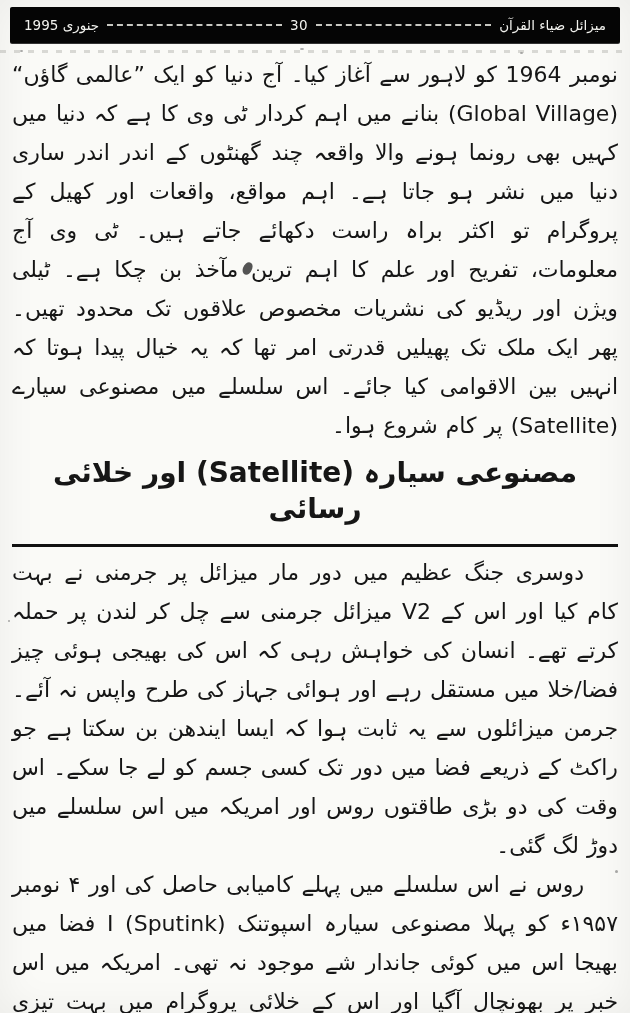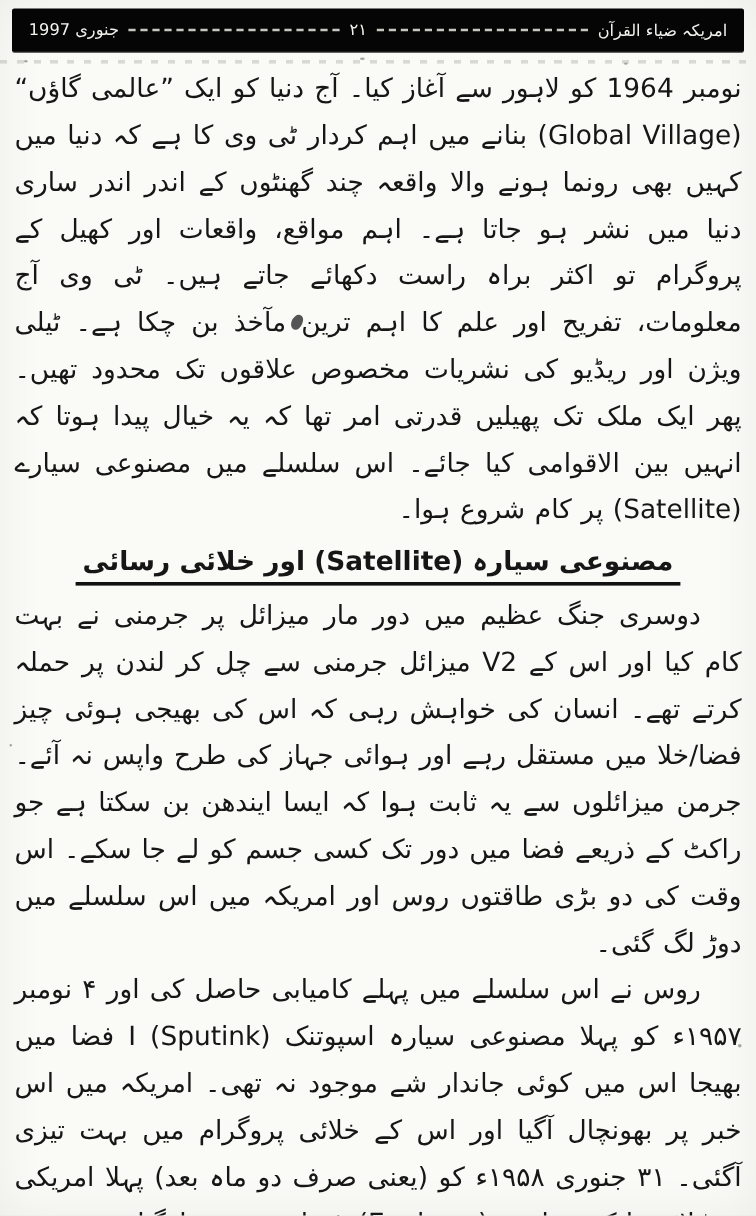--- a/index.html
+++ b/index.html
@@ -53,23 +53,23 @@
   }
   p.indented{text-indent:34px;}
   .section-heading{
     text-align:center;
     margin:10px 0 6px 0;
     line-height:1.3;
   }
   .section-heading .heading-inner{
     display:inline-block;
     font-weight:bold;
-    font-size:22px;
+    font-size:28px;
     border-bottom:3.5px solid #111;
-    padding:0 6px 1px 6px;
+    padding:0 6px 16px 6px;
     letter-spacing:0;
   }
   .ink-smudge{
     position:absolute;
     width:9px;height:13px;
     background:#2a2a2a;
     border-radius:60% 40% 55% 45%;
     transform:rotate(18deg);
     opacity:.8;
   }
@@ -80,25 +80,25 @@
     background:repeating-linear-gradient(90deg,#9a9a94 0 6px,transparent 6px 14px);
     opacity:.35;
   }
 </style>
 </head>
 <body>
 
 <div class="page">
 
   <div class="header-bar">
-    <span class="hb-text">امریکہ ضیاء القرآن</span>
+    <span class="hb-text">میزائل ضیاء القرآن</span>
     <span class="dashes"></span>
-    <span class="hb-text">۲۱</span>
+    <span class="hb-text">30</span>
     <span class="dashes"></span>
-    <span class="hb-text">جنوری 1997</span>
+    <span class="hb-text">جنوری 1995</span>
   </div>
 
   <div class="body-text">
 
     <p class="scan-para">نومبر 1964 کو لاہور سے آغاز کیا۔ آج دنیا کو ایک ”عالمی گاؤں“ (Global Village) بنانے میں اہم کردار ٹی وی کا ہے کہ دنیا میں کہیں بھی رونما ہونے والا واقعہ چند گھنٹوں کے اندر اندر ساری دنیا میں نشر ہو جاتا ہے۔ اہم مواقع، واقعات اور کھیل کے پروگرام تو اکثر براہ راست دکھائے جاتے ہیں۔ ٹی وی آج معلومات، تفریح اور علم کا اہم ترین مآخذ بن چکا ہے۔ ٹیلی ویژن اور ریڈیو کی نشریات مخصوص علاقوں تک محدود تھیں۔ پھر ایک ملک تک پھیلیں قدرتی امر تھا کہ یہ خیال پیدا ہوتا کہ انہیں بین الاقوامی کیا جائے۔ اس سلسلے میں مصنوعی سیارے (Satellite) پر کام شروع ہوا۔</p>
 
     <div class="section-heading">
       <span class="heading-inner">مصنوعی سیارہ (Satellite) اور خلائی رسائی</span>
     </div>
 

